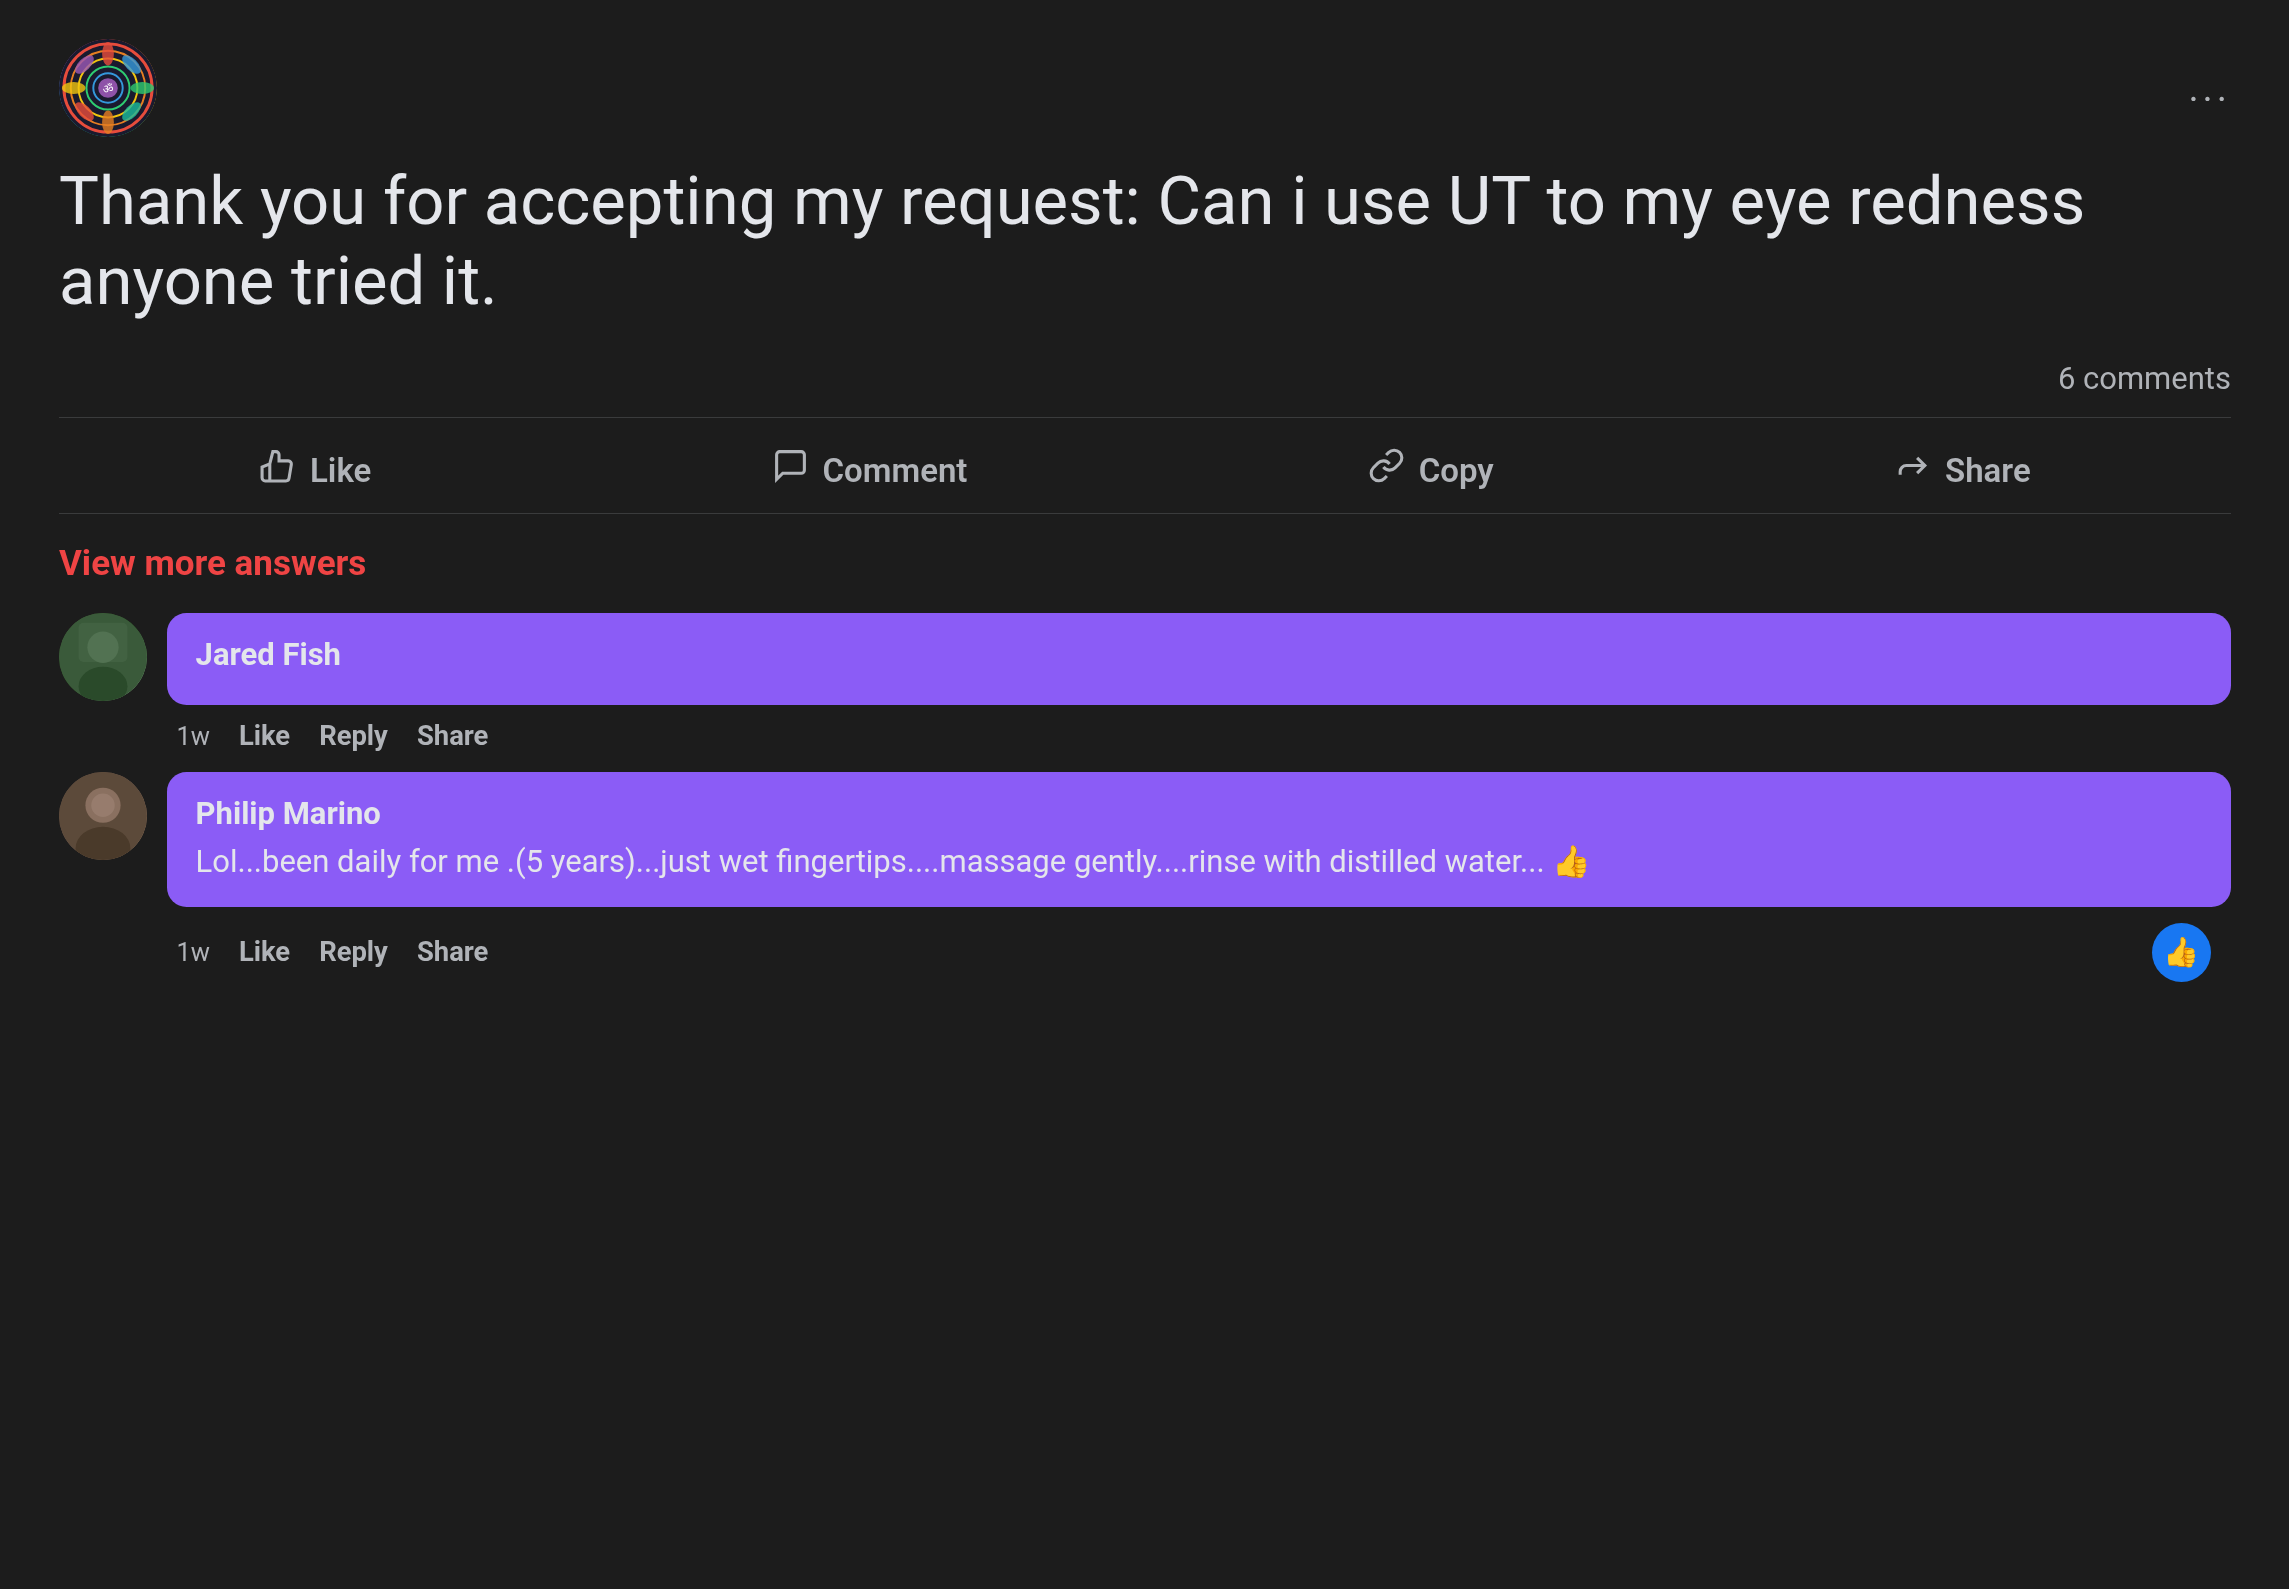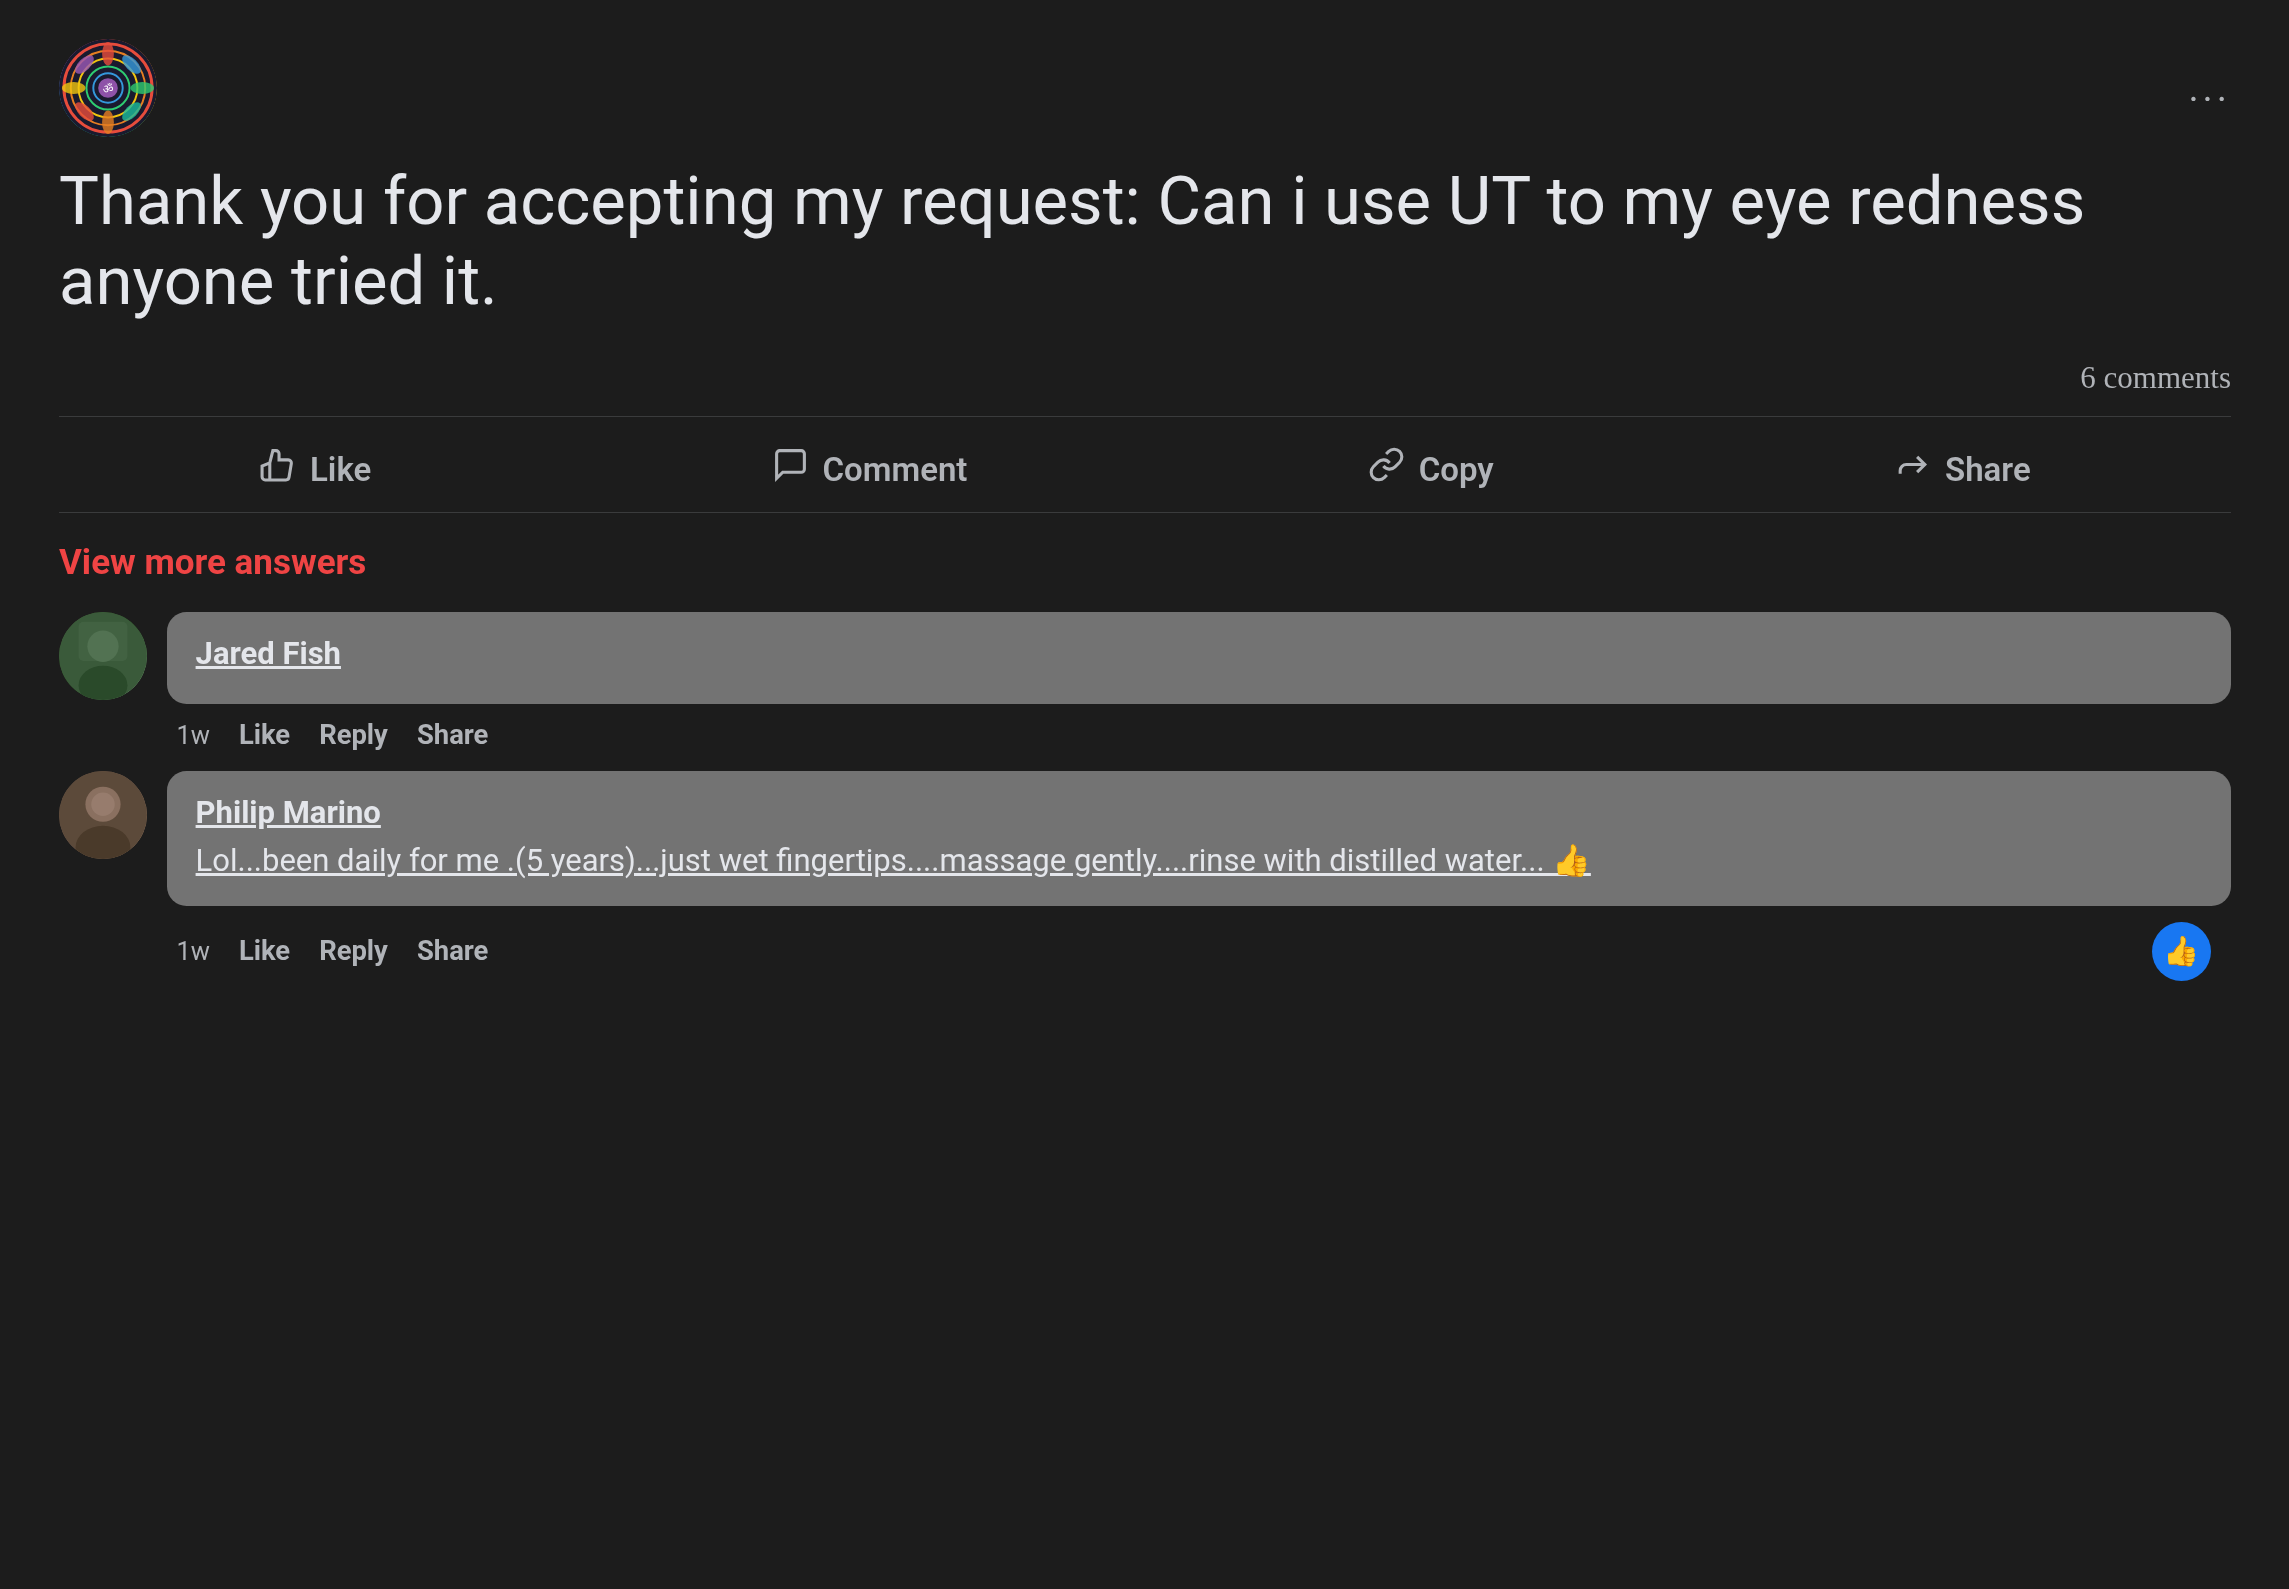--- a/index.html
+++ b/index.html
@@ -83,21 +83,20 @@
       color: #e4e6eb;
       line-height: 1.2;
       margin-bottom: 39px;
     }
 
     .comments-count {
       text-align: right;
       color: #b0b3b8;
       font-size: 31px;
       margin-bottom: 19.6px;
-      font-family: Liberation Serif, serif;
     }
 
     .divider {
       border: none;
       border-top: 1px solid #3a3b3c;
       margin: 9.8px 0;
     }
 
     .action-bar {
       display: flex;
@@ -154,25 +153,24 @@
     .jared-avatar {
       background: linear-gradient(135deg, #4a6741, #2d5a27, #8fbc8f);
       position: relative;
     }
 
     .philip-avatar {
       background: linear-gradient(135deg, #5c4a3a, #7a6050, #a08060);
     }
 
     .comment-bubble {
-      background: #737373;
+      background: #8b5cf6;
       border-radius: 19.6px;
       padding: 23.5px 29px;
       flex: 1;
-      text-decoration: underline;
     }
 
     .comment-author {
       font-size: 31px;
       font-weight: 700;
       color: #e4e6eb;
       margin-bottom: 7.8px;
     }
 
     .comment-text {

